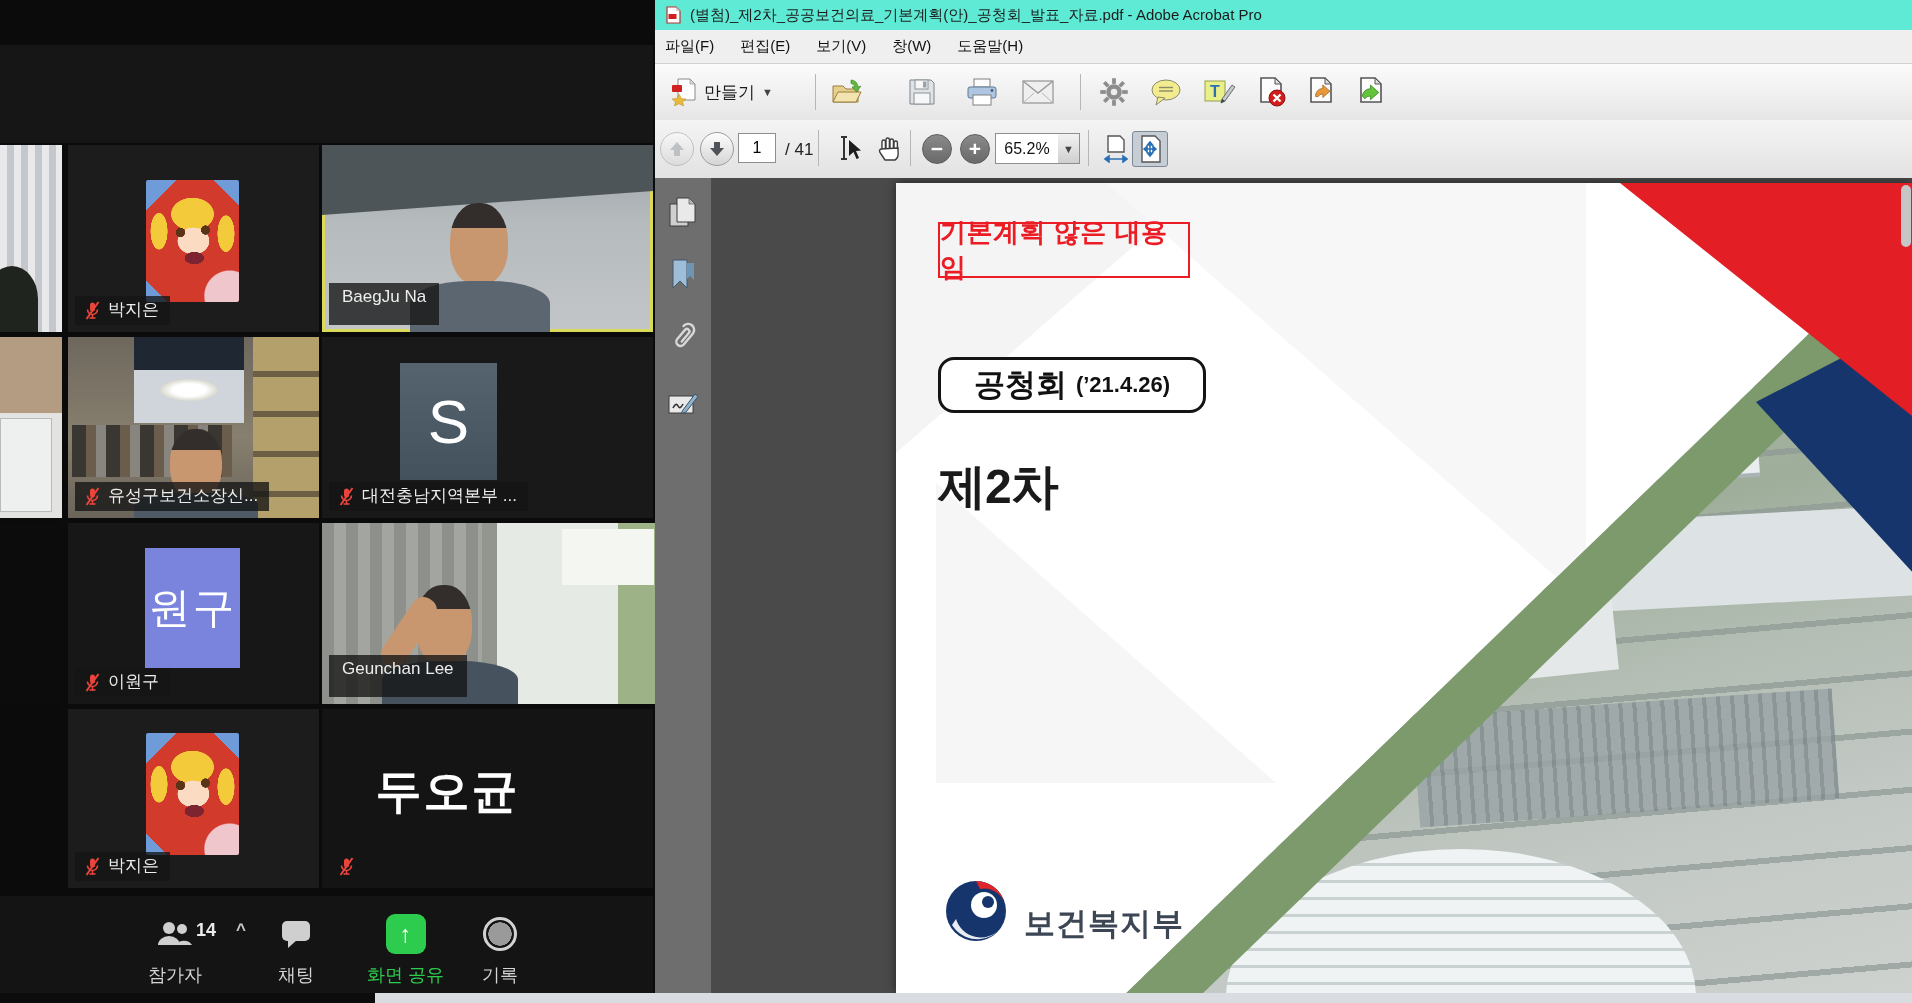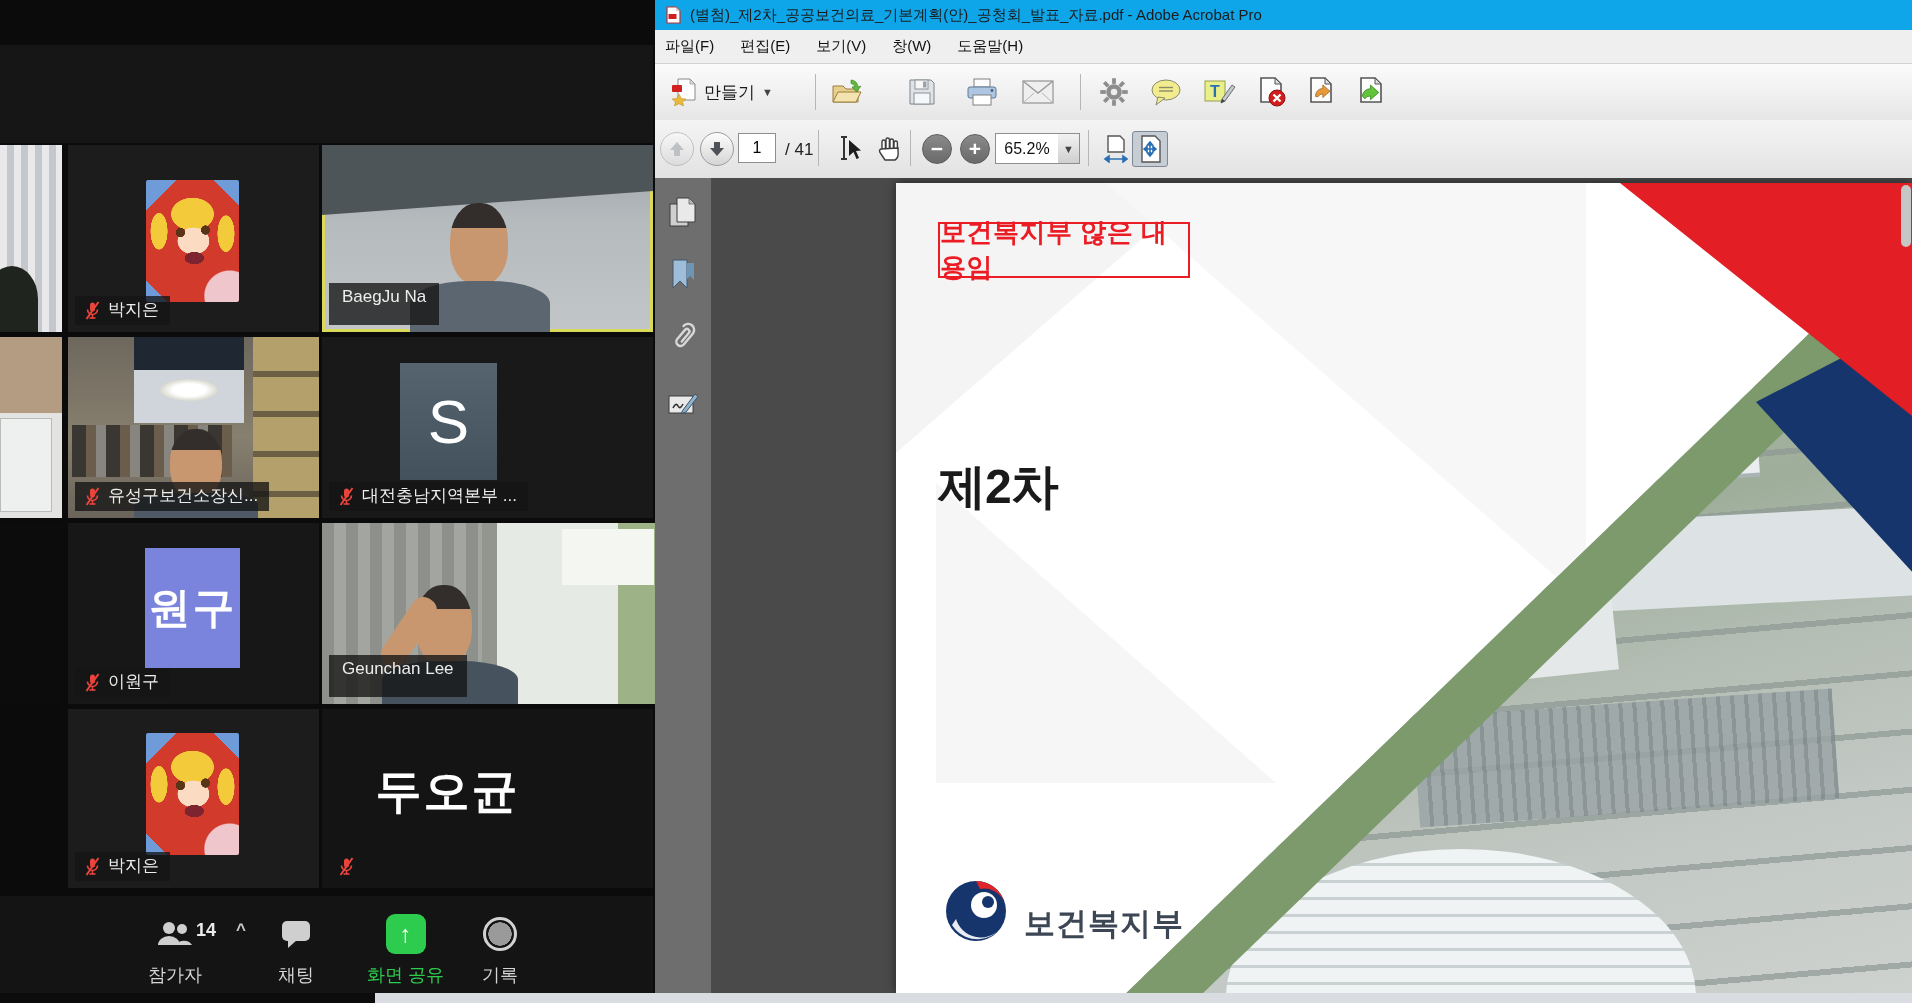--- a/index.html
+++ b/index.html
@@ -11,21 +11,21 @@
   #zoom-topband{left:0;top:45px;width:653px;height:98px;background:#161616;}
   .vtile{position:absolute;background:#1d1d1d;overflow:hidden;}
   .vtile.active{outline:3px solid #d9da5a;outline-offset:-3px;}
   .nlabel{position:absolute;left:7px;bottom:7px;display:inline-flex;align-items:center;gap:7px;
           background:rgba(20,20,20,.78);padding:4px 11px 5px 9px;color:#ededed;font-size:17px;line-height:20px;}
   .nlabel.nomic{padding:4px 13px 18px 13px;}
   .micico{width:17px;height:19px;flex:0 0 auto;}
   
   .avatar{position:absolute;display:flex;align-items:center;justify-content:center;color:#fff;}
   #avatar-s{left:78px;top:26px;width:97px;height:117px;background:linear-gradient(180deg,#55646e,#42515b);font-size:62px;font-weight:400;}
-  #avatar-wongu{left:77px;top:25px;width:95px;height:120px;background:#7b84dc;font-size:42px;font-weight:700;letter-spacing:2px;}
+  #avatar-wongu{left:77px;top:25px;width:95px;height:120px;background:#7b84dc;font-size:42px;font-weight:400;letter-spacing:2px;}
   
   .anime{position:absolute;left:78px;width:93px;height:122px;background-color:#d23a2c;border-radius:2px;
     background-image:
       radial-gradient(ellipse 16px 10px at 52% 64%, #7e2430 0 60%, transparent 62%),
       radial-gradient(circle 5px at 37% 43%, #5a3416 0 90%, transparent 95%),
       radial-gradient(circle 5px at 64% 41%, #5a3416 0 90%, transparent 95%),
       radial-gradient(ellipse 26px 22px at 51% 50%, #fbdcc3 0 60%, transparent 62%),
       radial-gradient(ellipse 34px 26px at 50% 28%, #f2ca3a 0 62%, transparent 64%),
       radial-gradient(ellipse 14px 30px at 14% 42%, #f2ca3a 0 60%, transparent 62%),
       radial-gradient(ellipse 14px 30px at 86% 44%, #f2ca3a 0 60%, transparent 62%),
@@ -64,21 +64,21 @@
   #zoom-toolbar{left:0;top:896px;width:653px;height:97px;background:#141414;}
   .ztb-item{position:absolute;top:18px;display:flex;flex-direction:column;align-items:center;gap:9px;color:#d6d6d6;font-size:18px;}
   .ztb-icon{height:40px;display:flex;align-items:center;justify-content:center;}
   #share-box{width:40px;height:40px;border-radius:9px;background:#2ecc4e;display:flex;align-items:center;justify-content:center;color:#fff;font-size:24px;font-weight:700;}
   #record-ring{width:34px;height:34px;border-radius:50%;border:3px solid #d2d2d2;box-sizing:border-box;background:radial-gradient(circle at 50% 50%, #9a9a9a 0 58%, transparent 60%);}
   #participants-extra{position:absolute;left:196px;top:24px;color:#eaeaea;font-size:18px;font-weight:700;}
   #participants-chevron{position:absolute;left:236px;top:24px;color:#c9c9c9;font-size:17px;font-weight:700;}
 
   
   #acrobat{left:655px;top:0;width:1257px;height:1003px;background:#4a4a4a;}
-  #ac-titlebar{left:0;top:0;width:100%;height:30px;background:#0ea5e9;display:flex;align-items:center;gap:8px;padding-left:10px;box-sizing:border-box;}
+  #ac-titlebar{left:0;top:0;width:100%;height:30px;background:#5eead4;display:flex;align-items:center;gap:8px;padding-left:10px;box-sizing:border-box;}
   #ac-title{font-size:15px;color:#1c1c1c;}
   #ac-menubar{left:0;top:30px;width:100%;height:34px;background:#efefef;border-bottom:1px solid #d2d2d2;display:flex;align-items:center;gap:26px;padding-left:10px;box-sizing:border-box;}
   .menu-item{font-size:15px;color:#111;}
   #ac-toolbar{left:0;top:64px;width:100%;height:56px;background:linear-gradient(#fbfbfb,#e6e6e6);border-bottom:1px solid #b3b3b3;}
   #ac-navbar{left:0;top:120px;width:100%;height:58px;background:linear-gradient(#f4f4f4,#e2e2e2);border-bottom:1px solid #9a9a9a;}
   .tsep{position:absolute;top:10px;width:1px;height:36px;background:#b6b6b6;}
   .tbtn{position:absolute;top:9px;width:38px;height:38px;display:flex;align-items:center;justify-content:center;border-radius:3px;}
   #create-btn{position:absolute;left:8px;top:9px;height:38px;display:flex;align-items:center;gap:7px;padding:0 8px;border-radius:3px;}
   #create-label{font-size:17px;color:#1a1a1a;}
   .ddarrow{font-size:11px;color:#444;}
@@ -519,23 +519,27 @@
           <div class="bldg2"></div>
           <div class="bldg3"></div>
           <div class="lot"></div>
           <div class="round-bldg"></div>
           <div class="treeband"></div>
         </div>
         <div id="tri-navy"></div>
         <div id="tri-red"></div>
 
         <div id="notice-box">
-          <span>보건복지부 않은 내용임</span>
-        </div>
-
+          <span>기본계획 않은 내용임</span>
+        </div>
+
+        <div id="badge-box">
+          <span id="badge-title">공청회</span>
+          <span id="badge-date">(’21.4.26)</span>
+        </div>
 
         <div id="title1" class="pdf-title">제2차</div>
 
         <div id="ministry">
           <svg width="68" height="68" viewBox="0 0 68 68">
             <circle cx="34" cy="34" r="30" fill="#17356d"></circle>
             <path d="M34 4 a30 30 0 0 1 28 20 a22 22 0 0 0 -24 -12 z" fill="#e0242a"></path>
             <circle cx="42" cy="28" r="13" fill="#fff"></circle>
             <circle cx="46" cy="25" r="6" fill="#17356d"></circle>
             <path d="M10 48 a30 30 0 0 0 48 4 a26 26 0 0 1 -44 -10 z" fill="#fff" opacity=".9"></path>

